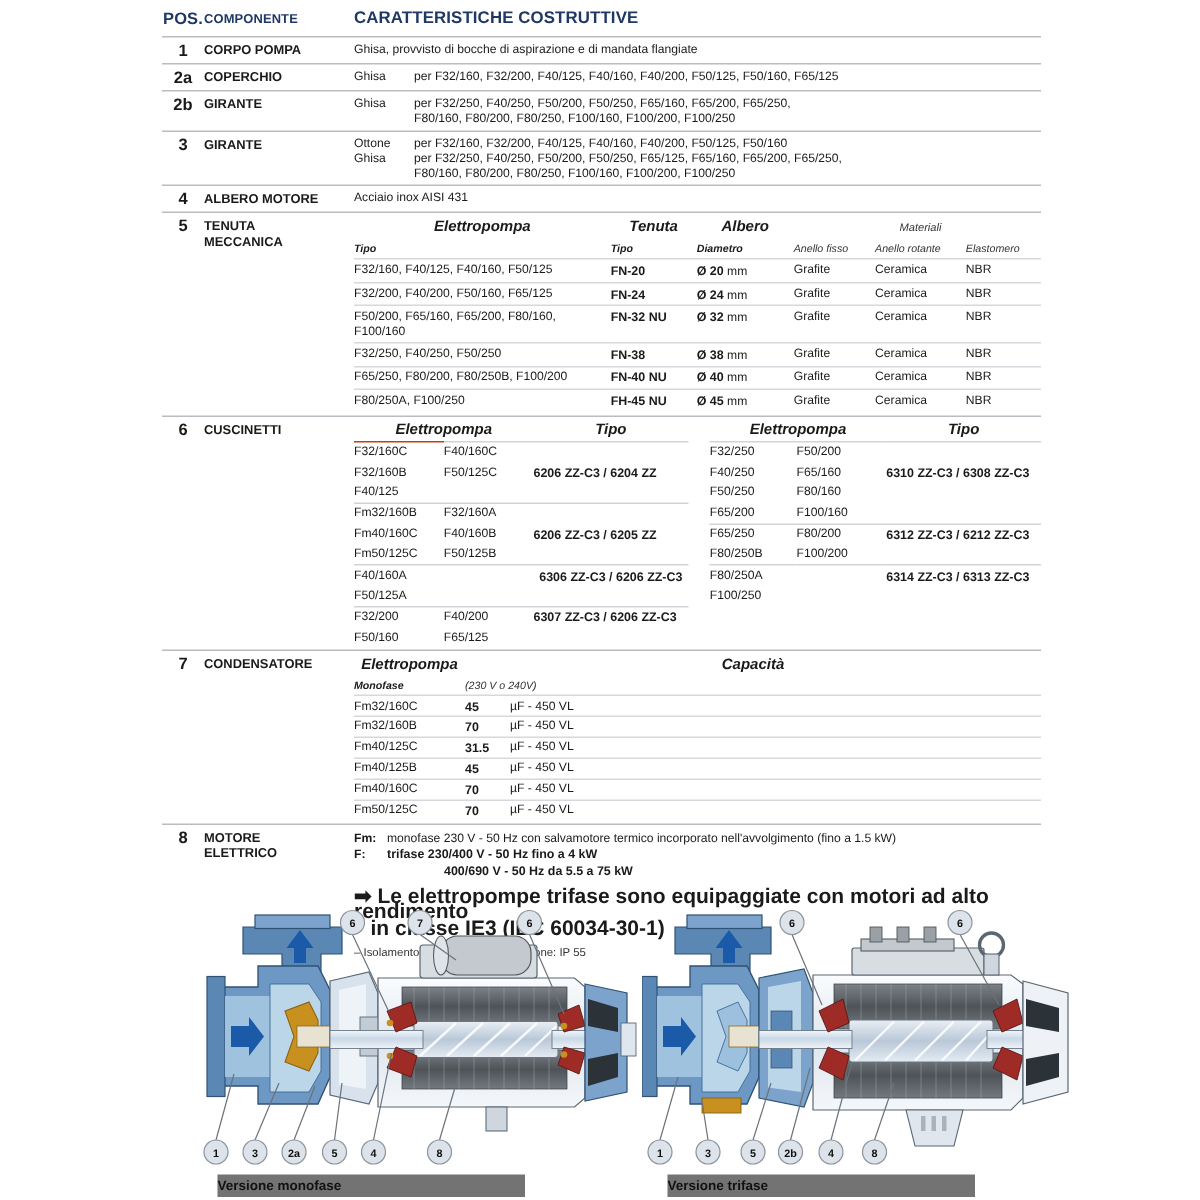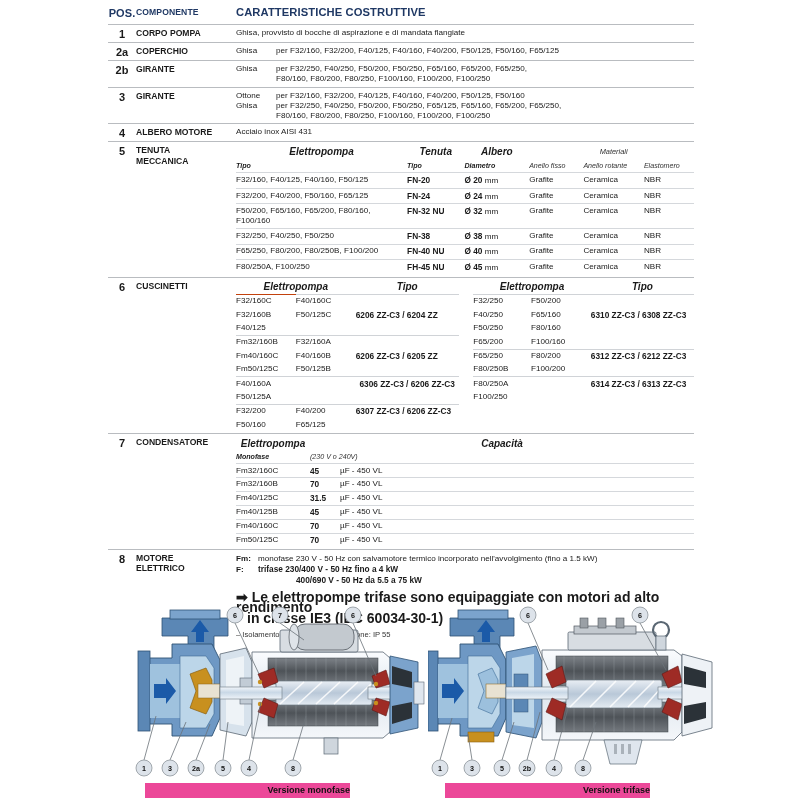--- a/index.html
+++ b/index.html
@@ -58,21 +58,21 @@
   .note{font-size:14px;font-weight:bold;line-height:10.6px;}
   .small-note{font-size:7.6px;color:#333;}
 
   
   .diagrams{position:absolute;left:0;top:596px;width:800px;height:204px;}
   .dia{position:absolute;top:0;width:330px;height:204px;}
   .dia.left{left:128px;}
   .dia.right{left:428px;}
   .cap{
     position:absolute;bottom:2px;height:15px;line-height:15px;
-    background:#ec4899;text-align:right;
+    background:#737373;text-align:left;
     font-weight:bold;font-size:9px;color:#111;
   }
   .cap.left{left:145px;width:205px;}
   .cap.right{left:445px;width:205px;}
   .callout-num{font-size:7.2px;font-weight:bold;fill:#111;}
 </style>
 </head>
 <body>
 
 <div class="sheet">

